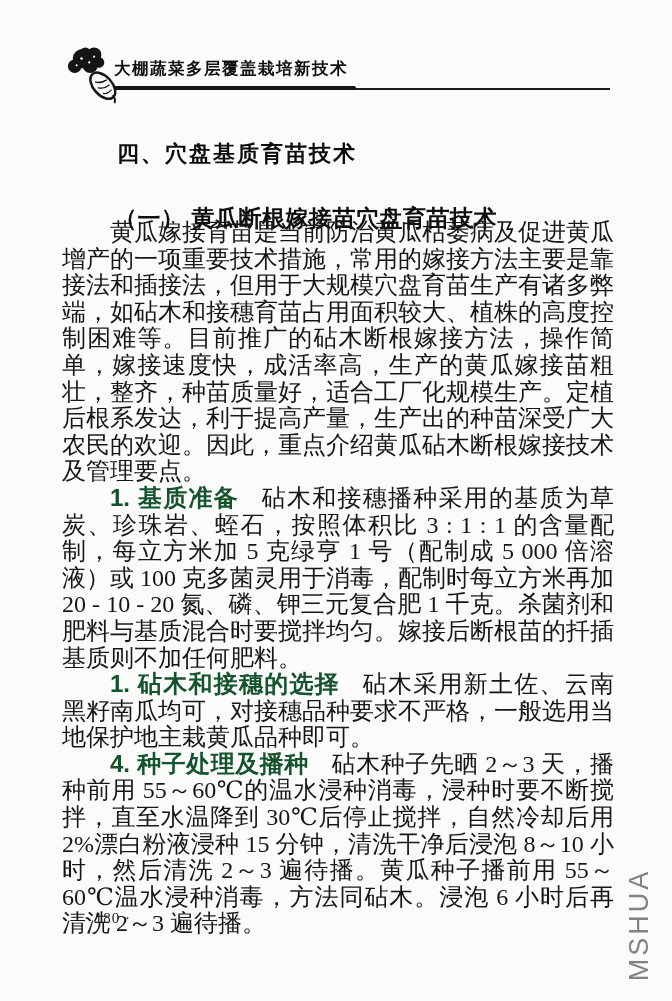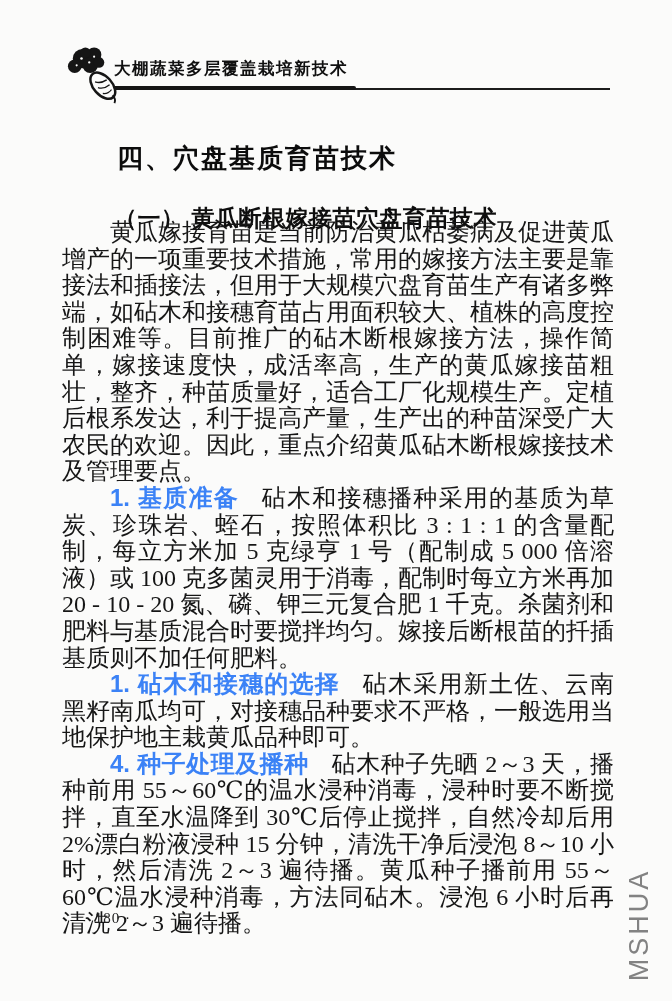--- a/index.html
+++ b/index.html
@@ -22,40 +22,40 @@
     font-weight:700; font-size:16.5px; letter-spacing:1.5px; color:#101010;
     white-space:nowrap;
   }
   .rule-thin  { position:absolute; left:38px; top:44px; width:512px; height:2px; background:#1c1c1c; }
   .rule-thick { position:absolute; left:50px; top:42px; width:246px; height:4px; background:#151515; border-radius:2px; }
 
   
   .chapter-title {
     position:absolute; left:117px; top:124px;
     font-family:"Liberation Sans","DejaVu Sans",sans-serif;
-    font-weight:700; font-size:26px; letter-spacing:2px; color:#0c0c0c;
+    font-weight:700; font-size:22px; letter-spacing:2px; color:#0c0c0c;
     white-space:nowrap;
   }
   .section-heading {
     position:absolute; left:114px; top:184px;
     font-family:"Liberation Sans","DejaVu Sans",sans-serif;
     font-weight:700; font-size:23px; letter-spacing:0.5px; color:#0e0e0e;
     white-space:nowrap;
   }
 
   
   .body-text {
     position:absolute; left:62px; top:219px; width:552px;
     font-size:24px; line-height:26.6px;
     text-align:justify; color:#161616;
   }
   .para { margin:0; text-indent:2em; }
   .para .lead {
     font-family:"Liberation Sans","DejaVu Sans",sans-serif;
-    font-weight:700; margin-right:0.95em; color:#3b82f6;
+    font-weight:700; margin-right:0.95em; color:#14532d;
   }
   .para .lead:empty { margin:0; display:none; }
 
   
   .page-number {
     position:absolute; left:84px; top:910px;
     font-size:15px; letter-spacing:1px; color:#222;
   }
 
   

